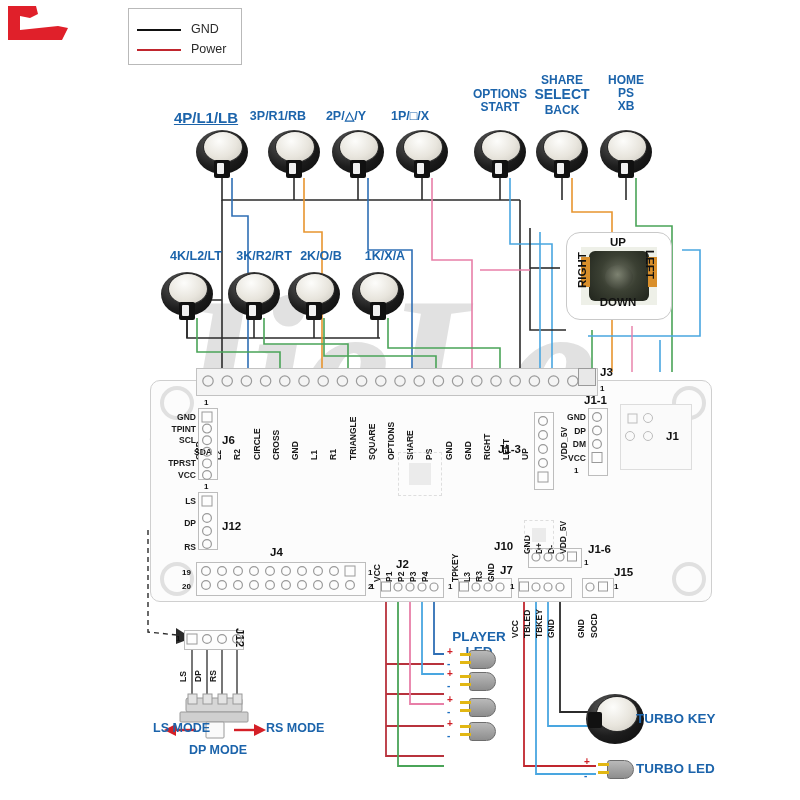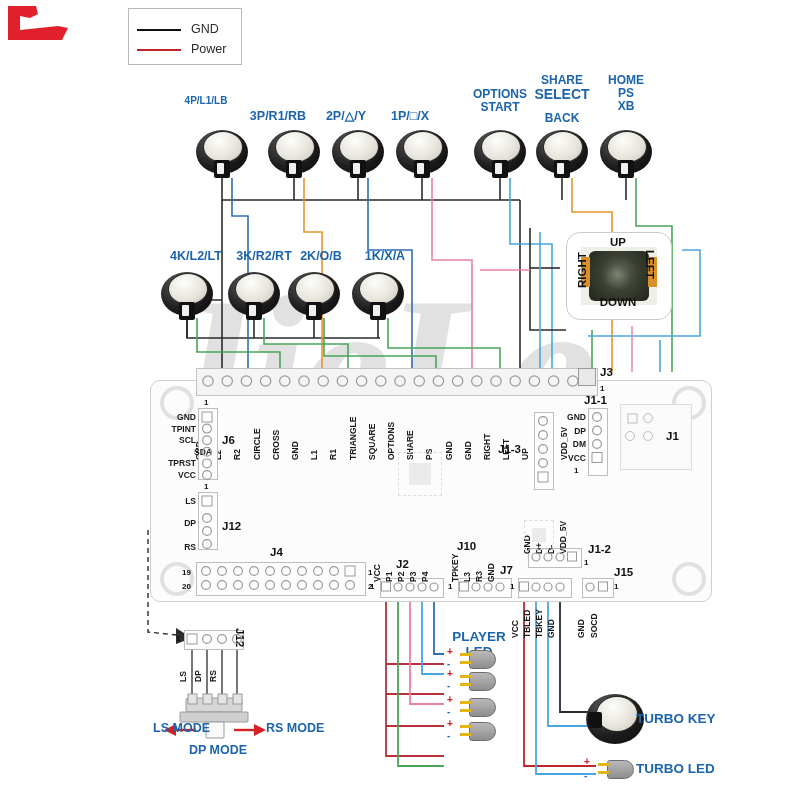--- a/index.html
+++ b/index.html
@@ -122,21 +122,21 @@
     <div class="ln" style="top:40px;border-color:#c0262e;"></div>
     <div class="row" style="top:33px;left:62px;">Power</div>
   </div>
 
   <div class="btn" style="left:196px;top:130px;">
     <div class="cap"></div>
     <div class="top"></div>
     <div class="tab"></div>
     <div class="tabin"></div>
   </div>
-  <div class="lbl" style="left:160px;top:96px;width:92px;font-size:10px;">4P/L1/LB</div>
+  <div class="lbl" style="left:160px;top:110px;width:92px;font-size:15px;text-decoration:underline;">4P/L1/LB</div>
 
   <div class="btn" style="left:268px;top:130px;">
     <div class="cap"></div>
     <div class="top"></div>
     <div class="tab"></div>
     <div class="tabin"></div>
   </div>
   <div class="lbl" style="left:232px;top:110px;width:92px;font-size:12.5px;">3P/R1/RB</div>
 
   <div class="btn" style="left:332px;top:130px;">
@@ -165,21 +165,21 @@
   <div class="lbl" style="left:462px;top:101px;width:76px;font-size:12px;">START</div>
 
   <div class="btn" style="left:536px;top:130px;">
     <div class="cap"></div>
     <div class="top"></div>
     <div class="tab"></div>
     <div class="tabin"></div>
   </div>
   <div class="lbl" style="left:526px;top:74px;width:72px;font-size:12px;">SHARE</div>
   <div class="lbl" style="left:526px;top:87px;width:72px;font-size:14px;">SELECT</div>
-  <div class="lbl" style="left:526px;top:112px;width:72px;font-size:12px;">BACK</div>
+  <div class="lbl" style="left:526px;top:104px;width:72px;font-size:12px;">BACK</div>
 
   <div class="btn" style="left:600px;top:130px;">
     <div class="cap"></div>
     <div class="top"></div>
     <div class="tab"></div>
     <div class="tabin"></div>
   </div>
   <div class="lbl" style="left:592px;top:74px;width:68px;font-size:12px;">HOME</div>
   <div class="lbl" style="left:592px;top:87px;width:68px;font-size:12px;">PS</div>
   <div class="lbl" style="left:592px;top:100px;width:68px;font-size:12px;text-align:center;">XB</div>
@@ -395,21 +395,21 @@
       <g id="j2pads">
         <rect x="381.5" y="582" width="9" height="9" fill="none" stroke="#9a9a9a"></rect>
         <circle cx="398" cy="587" r="4" fill="none" stroke="#9a9a9a" stroke-width="1.2"></circle>
         <circle cx="410" cy="587" r="4" fill="none" stroke="#9a9a9a" stroke-width="1.2"></circle>
         <circle cx="422" cy="587" r="4" fill="none" stroke="#9a9a9a" stroke-width="1.2"></circle>
         <circle cx="434" cy="587" r="4" fill="none" stroke="#9a9a9a" stroke-width="1.2"></circle>
       </g>
     </svg>
 
   <div class="conn" style="left:458px;top:578px;width:52px;height:18px;"></div>
-  <div class="conlbl" style="left:457px;top:540px;">J10</div>
+  <div class="conlbl" style="left:494px;top:540px;">J10</div>
   <div class="smallnum" style="left:448px;top:582px;">1</div>
   <div id="j10pins">
       <div class="pinlbl" style="left: 460px; top: 572px; transform: rotate(-90deg);">TPKEY</div>
       <div class="pinlbl" style="left: 472px; top: 572px; transform: rotate(-90deg);">L3</div>
       <div class="pinlbl" style="left: 484px; top: 572px; transform: rotate(-90deg);">R3</div>
       <div class="pinlbl" style="left: 496px; top: 572px; transform: rotate(-90deg);">GND</div>
     </div>
   <svg class="layer">
       <g id="j10pads">
         <rect x="459.5" y="582" width="9" height="9" fill="none" stroke="#9a9a9a"></rect>
@@ -431,21 +431,21 @@
   <svg class="layer">
       <g id="j7pads">
         <rect x="519.5" y="582" width="9" height="9" fill="none" stroke="#9a9a9a"></rect>
         <circle cx="536" cy="587" r="4" fill="none" stroke="#9a9a9a" stroke-width="1.2"></circle>
         <circle cx="548" cy="587" r="4" fill="none" stroke="#9a9a9a" stroke-width="1.2"></circle>
         <circle cx="560" cy="587" r="4" fill="none" stroke="#9a9a9a" stroke-width="1.2"></circle>
       </g>
     </svg>
 
   <div class="conn" style="left:528px;top:548px;width:52px;height:18px;"></div>
-  <div class="conlbl" style="left:588px;top:543px;">J1-2</div>
+  <div class="conlbl" style="left:588px;top:543px;">J1-6</div>
   <div class="smallnum" style="left:584px;top:558px;">1</div>
   <div id="j12bpins">
       <div class="pinlbl" style="left: 532px; top: 544px; transform: rotate(-90deg);">GND</div>
       <div class="pinlbl" style="left: 544px; top: 544px; transform: rotate(-90deg);">D+</div>
       <div class="pinlbl" style="left: 556px; top: 544px; transform: rotate(-90deg);">D-</div>
       <div class="pinlbl" style="left: 568px; top: 544px; transform: rotate(-90deg);">VDD_5V</div>
     </div>
   <svg class="layer">
       <g id="j12pads">
         <circle cx="536" cy="557" r="4" fill="none" stroke="#9a9a9a" stroke-width="1.2"></circle>

